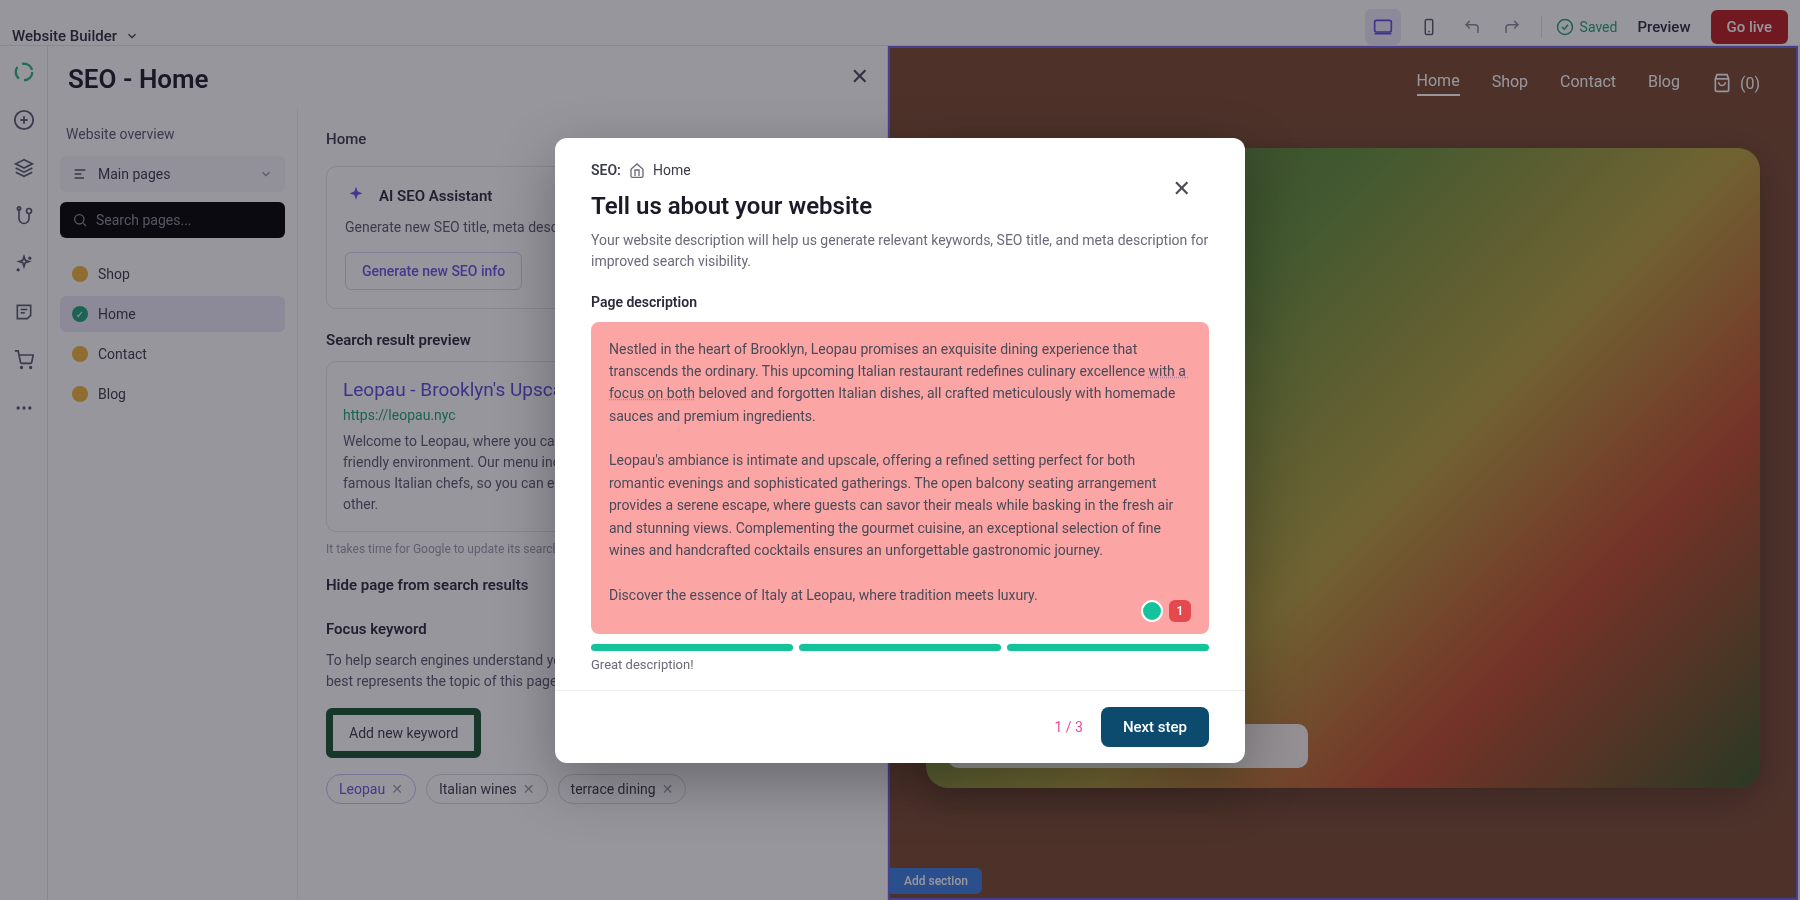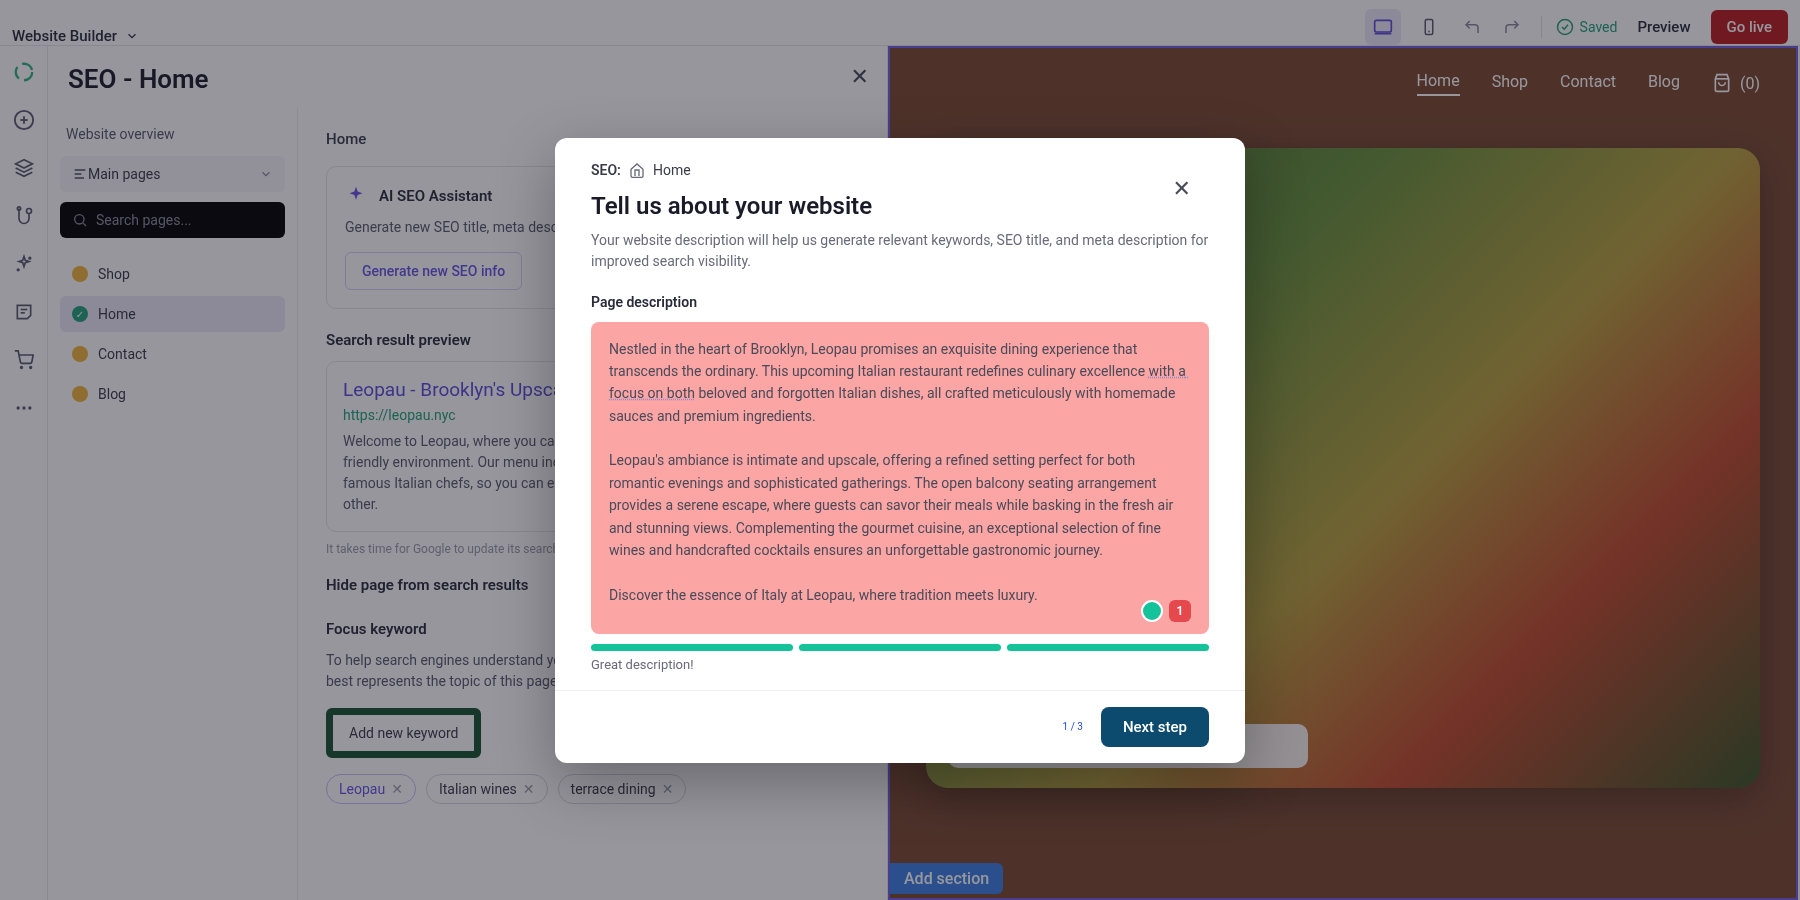--- a/index.html
+++ b/index.html
@@ -22,21 +22,21 @@
 .rail-icon { width: 24px; height: 24px; display: flex; align-items: center; justify-content: center; color: #5a5a6e; }
 
 
 .seo-panel { position: absolute; left: 48px; top: 46px; bottom: 0; width: 840px; background: #fff; border-right: 1px solid #e5e5e8; display: flex; }
 .seo-close { position: absolute; right: 18px; top: 18px; color: #4a4a58; font-size: 22px; cursor: pointer; }
 
 .panel-side { width: 250px; padding: 18px 12px; border-right: 1px solid #eee; }
 .panel-title-wrap { padding: 18px 20px 14px; }
 .panel-title { font-size: 26px; font-weight: 600; color: #1a1a28; }
 .wo-label { font-size: 14px; color: #5a5a6e; margin-bottom: 14px; padding-left: 6px; }
-.mainpages-row { display: flex; align-items: center; background: #f6f6f8; border-radius: 6px; padding: 10px 12px; font-size: 14px; color: #3a3a48; margin-bottom: 10px; }
+.mainpages-row { display: flex; align-items: center; gap: 10px; background: #f6f6f8; border-radius: 6px; padding: 10px 12px; font-size: 14px; color: #3a3a48; margin-bottom: 10px; }
 .mainpages-row .chev { margin-left: auto; color: #8a8a9a; }
 .search-row { display: flex; align-items: center; gap: 8px; background: #000000; border-radius: 6px; padding: 10px 12px; font-size: 14px; color: #8a8a9a; margin-bottom: 18px; }
 .page-item { display: flex; align-items: center; gap: 10px; padding: 10px 12px; border-radius: 6px; font-size: 14px; color: #3a3a48; margin-bottom: 4px; }
 .page-item.active { background: #eceaf7; }
 .dot-y { width: 16px; height: 16px; background: #f0b23a; border-radius: 50%; }
 .dot-g { width: 16px; height: 16px; background: #1fa37a; border-radius: 50%; display:flex; align-items:center; justify-content:center; color:#fff; font-size:10px; }
 
 .panel-main { flex: 1; padding: 22px 28px; overflow: hidden; }
 .pm-h { font-size: 15px; color: #3a3a48; font-weight: 500; margin-bottom: 18px; }
 .ai-card { border: 1px solid #e5e5e8; border-radius: 10px; padding: 18px; margin-bottom: 22px; }
@@ -57,21 +57,21 @@
 .kw-x { color: #9a9aaa; }
 
 
 .canvas { position: absolute; left: 888px; right: 2px; top: 46px; bottom: 0; background: #7a4a2f; border: 2px solid #6f5fe8; }
 .sitebar { height: 70px; display: flex; align-items: center; justify-content: flex-end; gap: 32px; padding: 0 36px; color: #fff; font-size: 16px; }
 .sitebar a { color: #fff; text-decoration: none; padding-bottom: 4px; }
 .sitebar a.on { border-bottom: 2px solid #fff; }
 .cart { display: flex; align-items: center; gap: 8px; }
 .hero { margin: 30px 36px 0; height: 640px; border-radius: 22px; background: linear-gradient(135deg,#3b5d28 0%,#649039 30%,#b9a23d 55%,#c04a2a 75%,#3a5524 100%); position: relative; box-shadow: 0 10px 40px rgba(0,0,0,.3); }
 .card-bottom { position: absolute; left: 22px; bottom: 20px; width: 360px; height: 44px; background: rgba(255,255,255,.92); border-radius: 10px; }
-.add-section { position: absolute; left: 0; bottom: 4px; background: #3a7fe0; color: #fff; border-radius: 0 6px 6px 0; padding: 6px 14px; font-size: 16px; font-weight: 500; }
+.add-section { position: absolute; left: 0; bottom: 4px; background: #3a7fe0; color: #fff; border-radius: 0 6px 6px 0; padding: 6px 14px; font-size: 12px; font-weight: 500; }
 
 
 .overlay { position: absolute; inset: 0; background: rgba(24,22,38,.45); display: flex; align-items: center; justify-content: center; }
 .modal { width: 690px; background: #fff; border-radius: 12px; box-shadow: 0 20px 60px rgba(0,0,0,.3); overflow: hidden; }
 .modal-body { padding: 24px 36px 18px; }
 .modal-close { position: absolute; right: 18px; top: 14px; font-size: 22px; color: #4a4a58; cursor: pointer; }
 .modal-head { position: relative; }
 .crumb { display: flex; align-items: center; gap: 8px; font-size: 14px; color: #3a3a48; margin-bottom: 14px; }
 .crumb b { font-weight: 600; }
 .modal-title { font-size: 24px; font-weight: 600; color: #1a1a28; margin-bottom: 10px; }
@@ -79,21 +79,21 @@
 .field-label { font-size: 14px; font-weight: 600; color: #2a2a3a; margin-bottom: 12px; }
 .ta-wrap { position: relative; background: #fca5a5; border-radius: 8px; padding: 16px 18px; margin-bottom: 10px; }
 .ta { font-size: 14px; color: #4a4a58; line-height: 1.6; white-space: pre-wrap; min-height: 280px; }
 .grammarly { position: absolute; right: 18px; bottom: 12px; display: flex; gap: 6px; }
 .g-ico { width: 22px; height: 22px; border-radius: 50%; background: #15c39a; border: 2px solid #fff; }
 .g-red { width: 22px; height: 22px; border-radius: 6px; background: #e5484d; color: #fff; display: flex; align-items: center; justify-content: center; font-size: 12px; font-weight: 600; }
 .meter { display: flex; gap: 6px; margin-bottom: 6px; }
 .meter-seg { flex: 1; height: 7px; background: #15c39a; border-radius: 4px; }
 .meter-label { font-size: 13px; color: #6a6a7a; }
 .modal-foot { border-top: 1px solid #eee; padding: 16px 36px; display: flex; align-items: center; justify-content: flex-end; gap: 18px; }
-.step-ind { font-size: 10px; color: #1d4ed8; margin-left: 44px; }
+.step-ind { font-size: 14px; color: #ec4899; margin-left: 44px; }
 .next-btn { background: #0c4a6e; color: #fff; border-radius: 8px; padding: 11px 22px; font-size: 15px; font-weight: 500; }
 .ul { text-decoration: underline; text-decoration-style: dotted; text-decoration-color: #8a8ad0; }
 
 svg { display: block; }
 </style>
 </head>
 <body>
 
 <div class="topbar">
   <div class="topbar-left">

